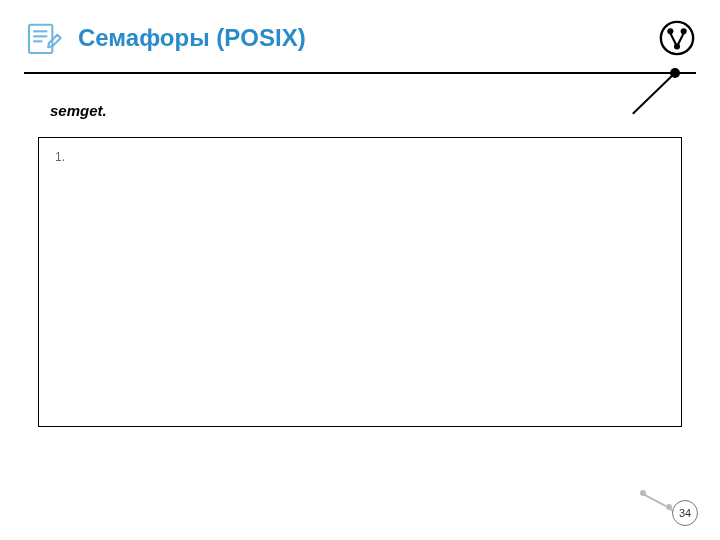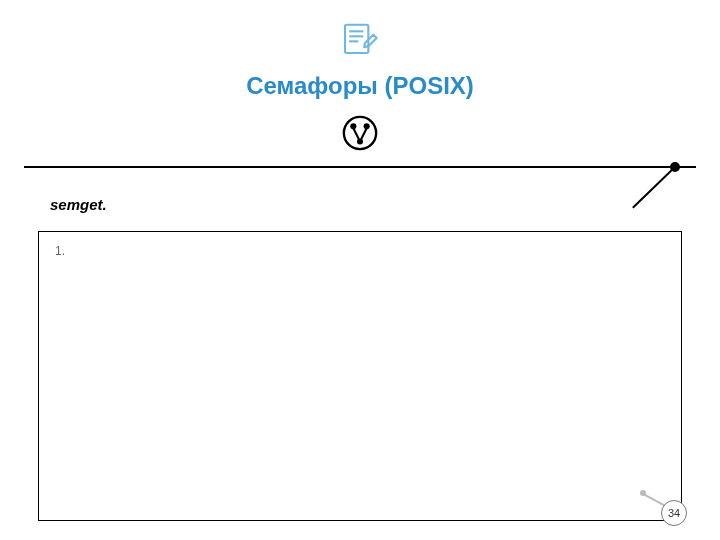--- a/index.html
+++ b/index.html
@@ -9,21 +9,20 @@
       background: #fff;
       font-family: Arial, Helvetica, sans-serif;
       position: relative;
       overflow: hidden;
     }
     .header {
       display: flex;
       align-items: center;
       padding: 18px 24px 0 24px;
       gap: 14px;
-      flex-direction: column;
     }
     .title-icon {
       width: 40px;
       height: 40px;
       flex-shrink: 0;
     }
     .title {
       color: #2a8bc9;
       font-size: 24px;
       font-weight: bold;
@@ -92,21 +91,21 @@
     .kw { font-weight: bold; color: #000; }
     .page-decor {
       position: absolute;
       right: 22px;
       bottom: 14px;
       width: 60px;
       height: 40px;
     }
     .page-num-circle {
       position: absolute;
-      right: 11px;
+      right: 0;
       bottom: 0;
       width: 26px;
       height: 26px;
       border: 1.5px solid #777;
       border-radius: 50%;
       display: flex;
       align-items: center;
       justify-content: center;
       font-size: 11px;
       color: #333;

